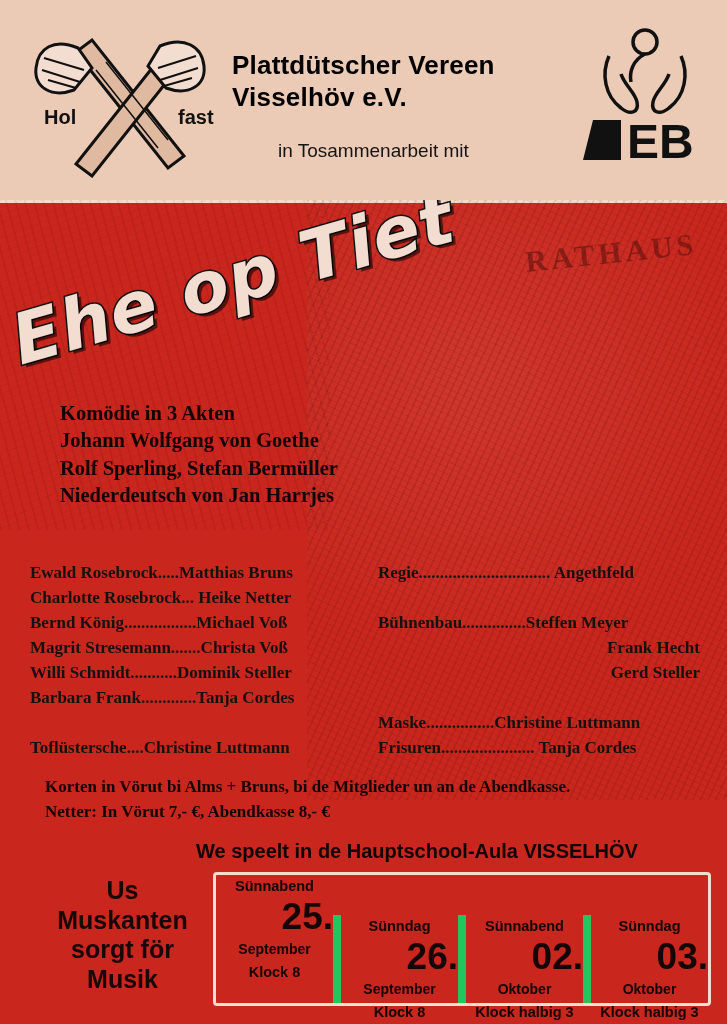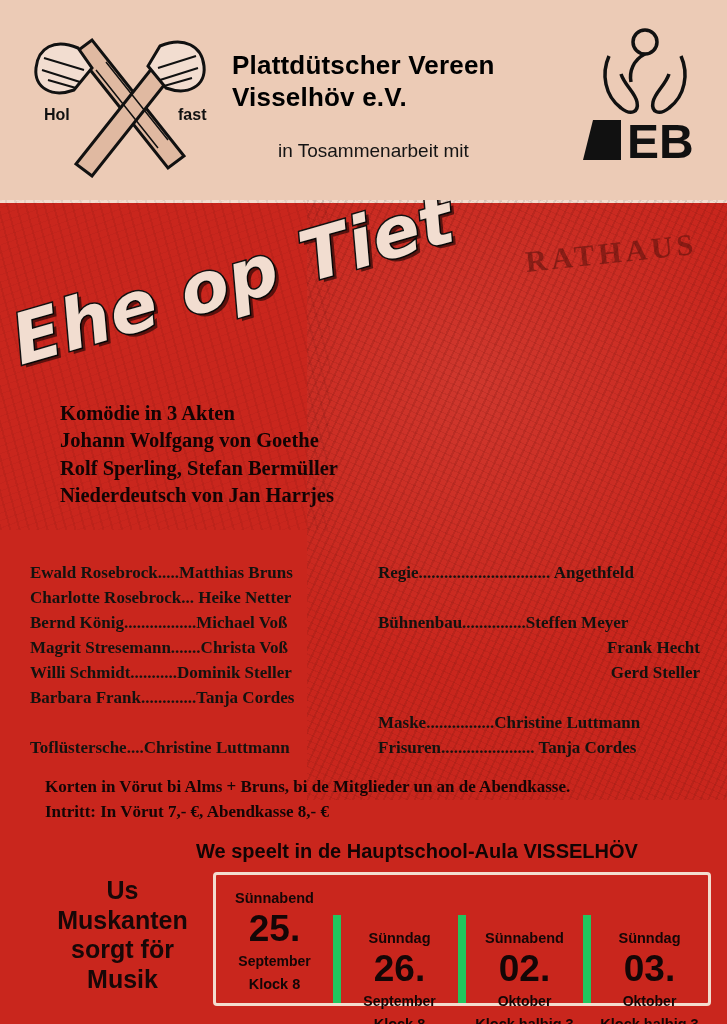--- a/index.html
+++ b/index.html
@@ -29,21 +29,21 @@
   .logo-left {
     position: absolute;
     left: 18px; top: 18px;
     width: 200px; height: 160px;
   }
   .logo-left svg { display: block; }
   .hol-text, .fast-text {
     position: absolute;
     font-family: "Liberation Sans", sans-serif;
     font-weight: bold;
-    font-size: 16px;
+    font-size: 20px;
     color: #111;
   }
   .hol-text { left: 26px; top: 88px; }
   .fast-text { left: 160px; top: 88px; }
 
   .club-name {
     position: absolute;
     left: 232px; top: 50px;
     width: 360px;
     font-size: 26px;
@@ -208,34 +208,35 @@
     height: 128px;
     border: 3px solid #f3ddcf;
     border-radius: 4px;
     display: flex;
   }
   .date-box {
     flex: 1 1 0;
     position: relative;
     text-align: center;
     color: #140606;
-    padding-top: 13px;
+    padding-top: 1px;
   }
   .date-box + .date-box { border-left: 8px solid #22c55e; margin-top: 40px; }
   .d-weekday {
     font-family: "Liberation Sans", sans-serif;
     font-weight: bold;
     font-size: 14.5px;
     line-height: 20px;
   }
   .d-day {
     font-family: "Liberation Sans", sans-serif;
     font-weight: bold;
     font-size: 37px;
     line-height: 42px;
+    text-align: right;
   }
   .d-month {
     font-family: "Liberation Sans", sans-serif;
     font-weight: bold;
     font-size: 14px;
     line-height: 22px;
   }
   .d-time {
     font-family: "Liberation Sans", sans-serif;
     font-weight: bold;
@@ -335,21 +336,21 @@
         <div class="cast-row" style="text-align:right;">Frank Hecht</div>
         <div class="cast-row" style="text-align:right;">Gerd Steller</div>
         <div class="cast-row spacer"></div>
         <div class="cast-row">Maske................Christine Luttmann</div>
         <div class="cast-row">Frisuren...................... Tanja Cordes</div>
       </div>
     </div>
 
     <div class="tickets">
       <div>Korten in Vörut bi Alms + Bruns, bi de Mitglieder un an de Abendkasse.</div>
-      <div>Intritt: In Vörut 7,- €, Abendkasse 8,- €</div>
+      <div>Netter: In Vörut 7,- €, Abendkasse 8,- €</div>
     </div>
 
     <div class="venue">We speelt in de Hauptschool-Aula VISSELHÖV</div>
 
     <div class="music">
       <div>Us</div>
       <div>Muskanten</div>
       <div>sorgt för</div>
       <div>Musik</div>
     </div>

